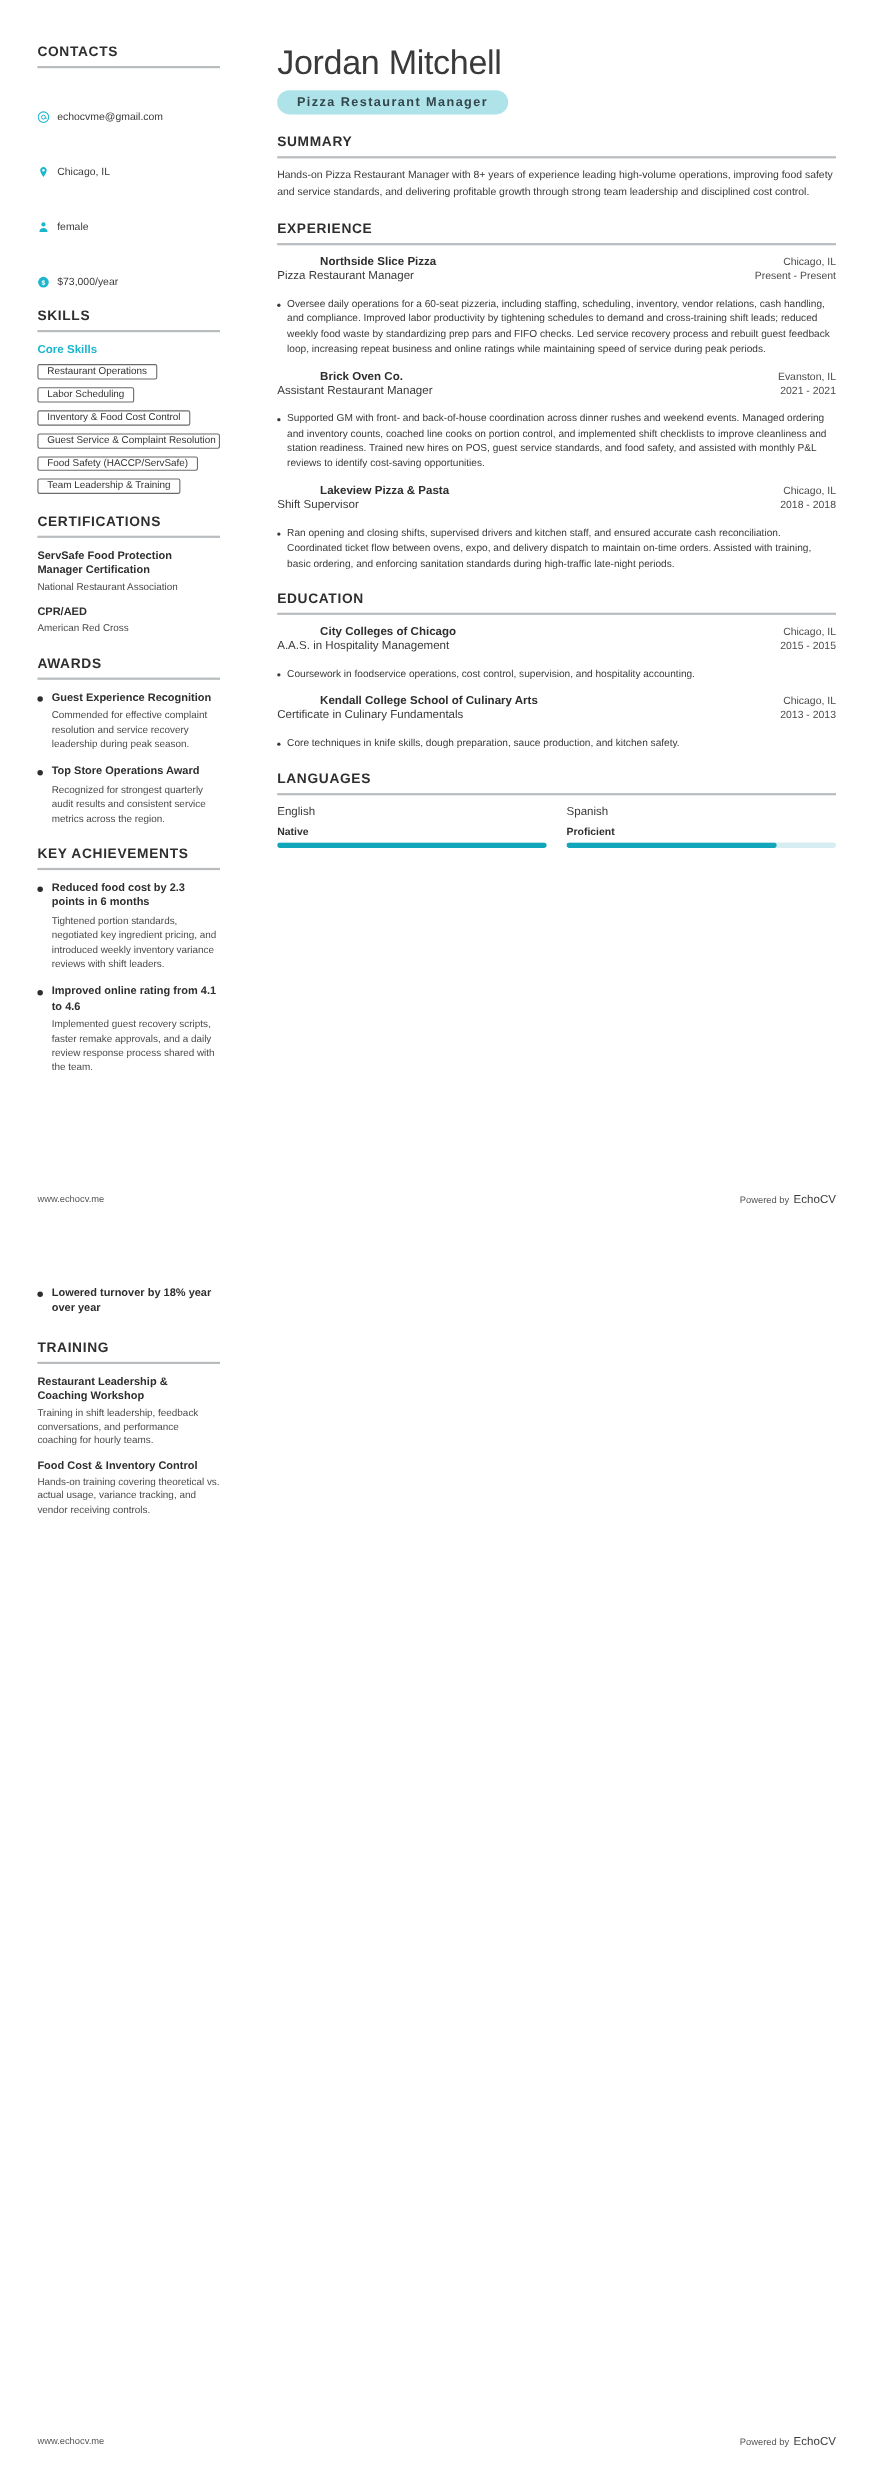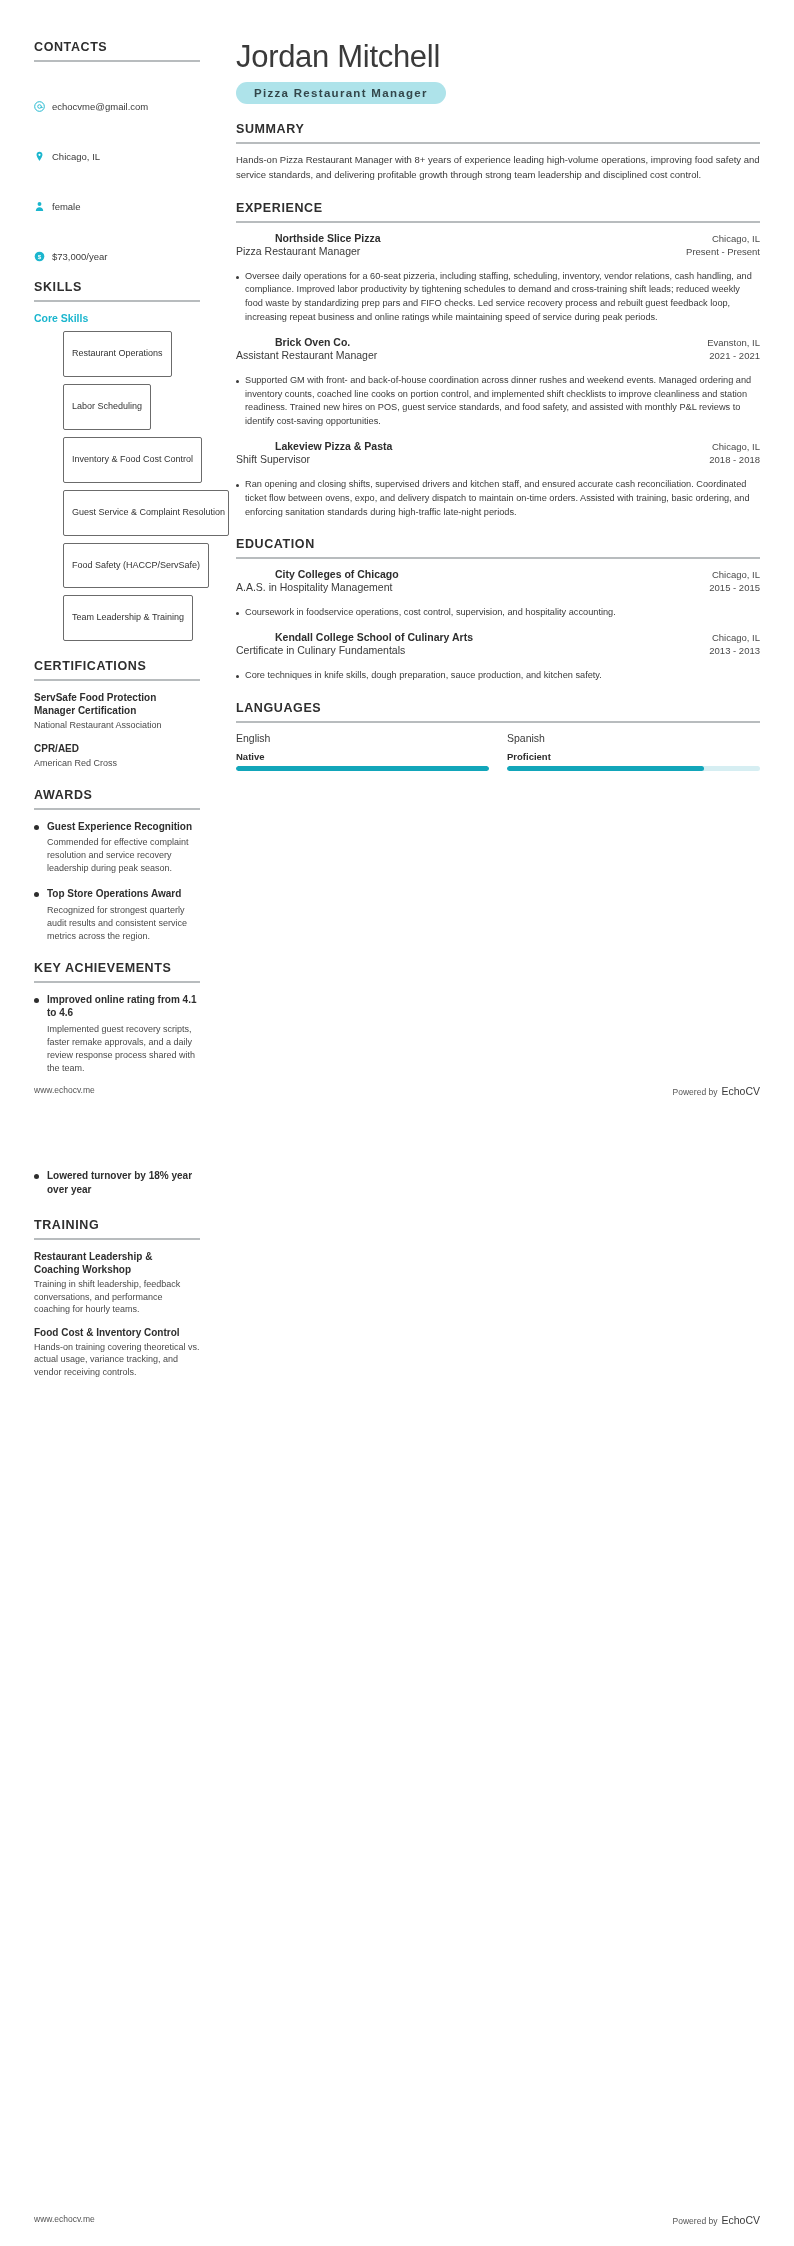--- a/index.html
+++ b/index.html
@@ -13,21 +13,21 @@
     position: relative;
     width: 794px;
     background: #ffffff;
   }
   .page1 { height: 1123px; }
   .page2 { height: 1123px; }
 
   .page-body {
     display: flex;
     padding: 40px 34px 0 34px;
-    gap: 0;
+    gap: 16px;
   }
 
   
   .sidebar {
     width: 182px;
     flex: 0 0 182px;
     padding-right: 16px;
   }
   .main {
     flex: 1 1 auto;
@@ -73,28 +73,27 @@
     font-weight: bold;
     font-size: 10.5px;
     margin-bottom: 7px;
   }
   .chip {
     display: block;
     border: 1px solid #6b6b6b;
     border-radius: 2px;
     font-size: 9px;
     color: #333;
-    padding: 17px 8px;
+    padding: 1px 8px;
     margin-bottom: 7px;
     width: fit-content;
     max-width: 100%;
     line-height: 1.1;
     background: #fff;
     white-space: nowrap;
-    margin-left: 29px;
   }
 
   
   .ct-entry { margin-bottom: 10px; }
   .ct-title {
     font-size: 10px;
     font-weight: bold;
     color: #2e2e2e;
     line-height: 1.3;
   }
@@ -348,20 +347,27 @@
           </div>
         </div>
       </section>
 
       <section class="sec-block">
         <div class="sec-title">KEY ACHIEVEMENTS</div>
         <div class="sec-rule"></div>
         <div class="sbullet">
           <span class="dot"></span>
           <div>
+            <div class="b-title">Reduced food cost by 2.3 points in 6 months</div>
+            <div class="b-desc">Tightened portion standards, negotiated key ingredient pricing, and introduced weekly inventory variance reviews with shift leaders.</div>
+          </div>
+        </div>
+        <div class="sbullet">
+          <span class="dot"></span>
+          <div>
             <div class="b-title">Improved online rating from 4.1 to 4.6</div>
             <div class="b-desc">Implemented guest recovery scripts, faster remake approvals, and a daily review response process shared with the team.</div>
           </div>
         </div>
       </section>
 
     </aside>
 
     <main class="main">
 

